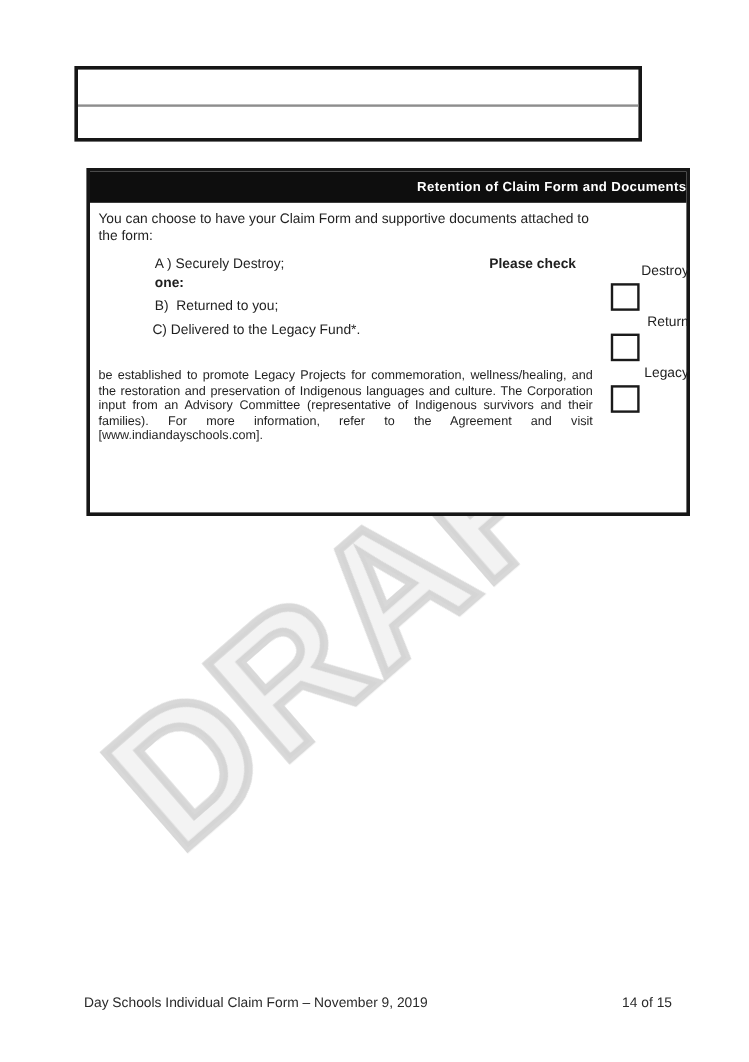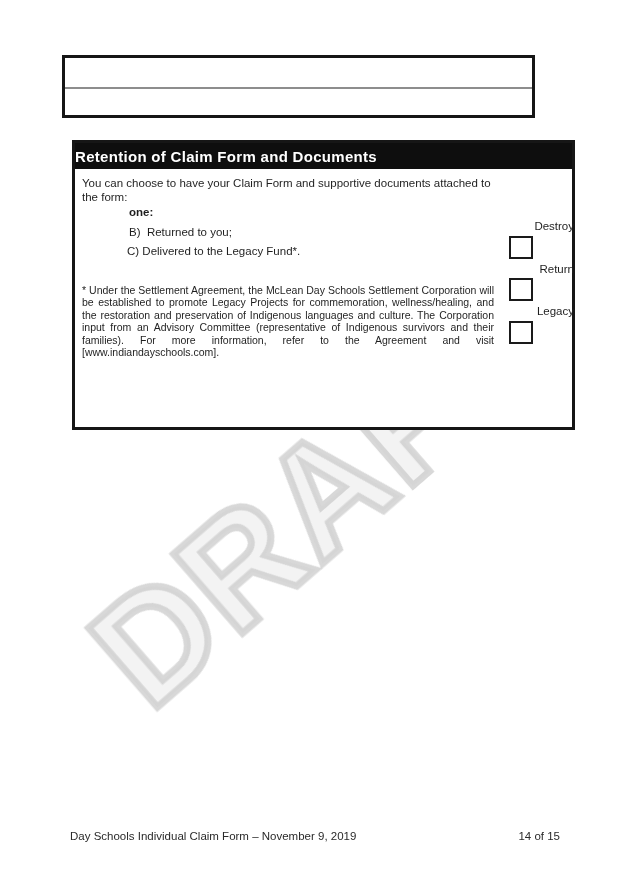--- a/index.html
+++ b/index.html
@@ -63,22 +63,22 @@
     border: 3px solid #161616;
     background: #ffffff;
     z-index: 2;
   }
   .header-bar {
     height: 26px;
     background: #0e0e0e;
     color: #ffffff;
     display: flex;
     align-items: center;
-    justify-content: flex-start;
-    font-size: 15px;
+    justify-content: flex-end;
+    font-size: 11px;
     font-weight: bold;
     letter-spacing: 0.3px;
   }
   .content {
     position: relative;
     padding: 8px 10px 0 7px;
     font-size: 11.5px;
     line-height: 13.5px;
     height: 184px;
   }
@@ -160,35 +160,38 @@
   </div>
 
   <div class="main-box">
     <div class="header-bar">
       <span>Retention of Claim Form and Documents</span>
     </div>
     <div class="content">
 
       <div class="intro">You can choose to have your Claim Form and supportive documents attached to the form:</div>
 
+      <div class="row-a">
+        <span class="opt">A ) Securely Destroy;</span>
+        <span class="please-check">Please check</span>
+      </div>
       <div class="one-label">one:</div>
       <div class="row-b opt">B)  Returned to you;</div>
       <div class="row-c opt">C) Delivered to the Legacy Fund*.</div>
 
       <div class="check-col">
         <div class="check-label">Destroy</div>
         <div class="cbox"></div>
         <div class="check-label">Return</div>
         <div class="cbox"></div>
         <div class="check-label">Legacy</div>
         <div class="cbox"></div>
       </div>
 
       <div class="footnote">
-        <div class="fn-line">* Under the Settlement Agreement, the McLean Day Schools Settlement Corporation will</div>
         <div class="fn-line">be established to promote Legacy Projects for commemoration, wellness/healing, and</div>
         <div class="fn-line">the restoration and preservation of Indigenous languages and culture. The Corporation</div>
         <div class="fn-line">input from an Advisory Committee (representative of Indigenous survivors and their</div>
         <div class="fn-line">families). For more information, refer to the Agreement and visit</div>
         <div class="fn-line last">[www.indiandayschools.com].</div>
       </div>
 
     </div>
   </div>
 

